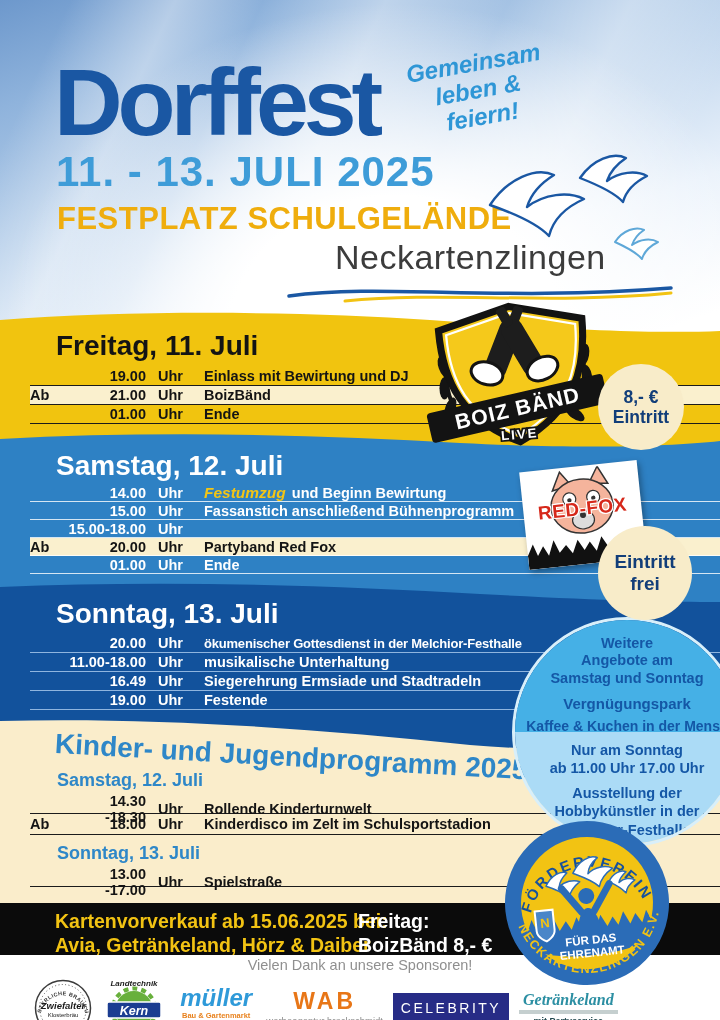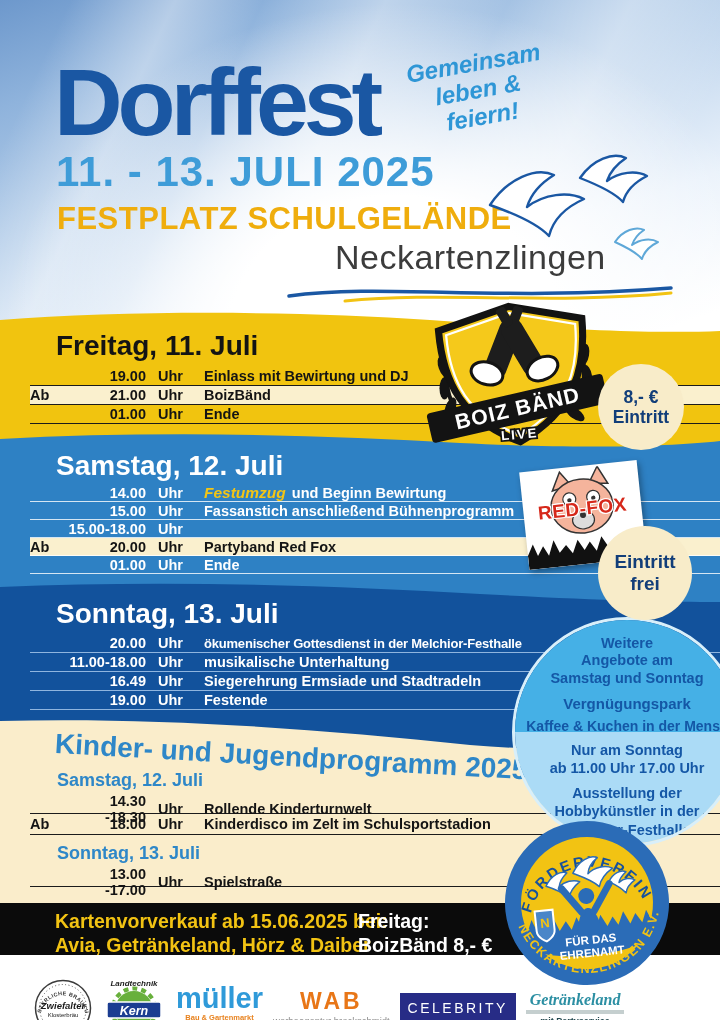--- a/index.html
+++ b/index.html
@@ -95,21 +95,21 @@
   
   #presale{position:absolute;left:0;top:903px;width:720px;height:52px;background:#0b0b0b;z-index:6;color:#f2c313}
   .presale-left{position:absolute;left:55px;top:6px;font-size:19.5px;font-weight:700;line-height:1.25;color:#f2c313}
   .presale-right{position:absolute;left:358px;top:6px;font-size:19.5px;font-weight:700;line-height:1.25;color:#fff}
 
   
   #footer{position:absolute;left:0;top:955px;width:720px;height:65px;background:#fff;z-index:6}
   .thanks{position:absolute;left:0;right:0;top:2px;text-align:center;color:#8f8f8f;font-size:14.5px;font-weight:500}
   .logos{position:absolute;left:34px;top:22px;display:flex;align-items:center;gap:10px}
   .logo{display:flex;flex-direction:column;align-items:center;justify-content:center}
-  .mueller-name{font-size:29px;font-weight:700;color:#2f9ad9;line-height:.9}
+  .mueller-name{font-size:24px;font-weight:700;font-style:italic;color:#2f9ad9;line-height:.9}
   .mueller-sub1{font-size:7.5px;font-weight:700;color:#e8821e;margin-top:2px}
   .mueller-sub2{font-size:7.5px;font-weight:700;color:#2f9ad9}
   .wab-name{font-size:23px;font-weight:700;color:#e87617;letter-spacing:3px;line-height:1}
   .wab-sub{font-size:9.5px;color:#8e8e8e;margin-top:2px}
   .celeb{width:116px;height:30px;background:#272c86;display:flex;align-items:center;justify-content:center}
   .celeb span{color:#fff;font-family:Liberation Sans, sans-serif;font-size:14px;letter-spacing:2.5px}
   .getr-name{font-size:16px;font-weight:700;font-style:italic;font-family:"Liberation Serif",serif;
        color:#2c8fa3;border-bottom:4px solid #c5cfcf;padding:0 4px 1px}
   .getr-sub{font-size:9px;font-weight:700;color:#22484f;margin-top:2px}
 </style>
@@ -369,20 +369,21 @@
     <path d="M30,86 h18 v20 c0,7 -9,11 -9,11 c0,0 -9,-4 -9,-11 Z" fill="#4a86c8" stroke="#fff" stroke-width="2"></path>
     <text x="39" y="103" text-anchor="middle" font-size="13" font-weight="bold" fill="#f2c313">N</text>
     <text x="83" y="124" text-anchor="middle" font-size="11.5" font-weight="bold" fill="#ffffff">FÜR DAS</text>
     <text x="83" y="137" text-anchor="middle" font-size="11.5" font-weight="bold" fill="#ffffff">EHRENAMT</text>
     <text font-size="12.5" font-weight="bold" fill="#f2c313" letter-spacing="1.5">
       <textPath href="#fvBot" startOffset="50%" text-anchor="middle">NECKARTENZLINGEN E.V.</textPath>
     </text>
   </svg>
 
   <div id="footer">
+    <div class="thanks">Vielen Dank an unsere Sponsoren!</div>
     <div class="logos">
       <svg class="logo" width="58" height="58" viewBox="0 0 58 58">
         <defs>
             <path id="zwTop" d="M7,34 A22.5,22.5 0 0 1 51,34"></path>
           </defs>
         <circle cx="29" cy="29" r="27.5" fill="#fff" stroke="#3b3b3b" stroke-width="1.5"></circle>
         <circle cx="29" cy="29" r="23.5" fill="none" stroke="#555" stroke-width="1" stroke-dasharray="1 2.4"></circle>
         <text font-size="5.4" font-weight="bold" fill="#333" letter-spacing=".4">
           <textPath href="#zwTop" startOffset="50%" text-anchor="middle">KLÖSTERLICHE BRAUKUNST</textPath>
         </text>

